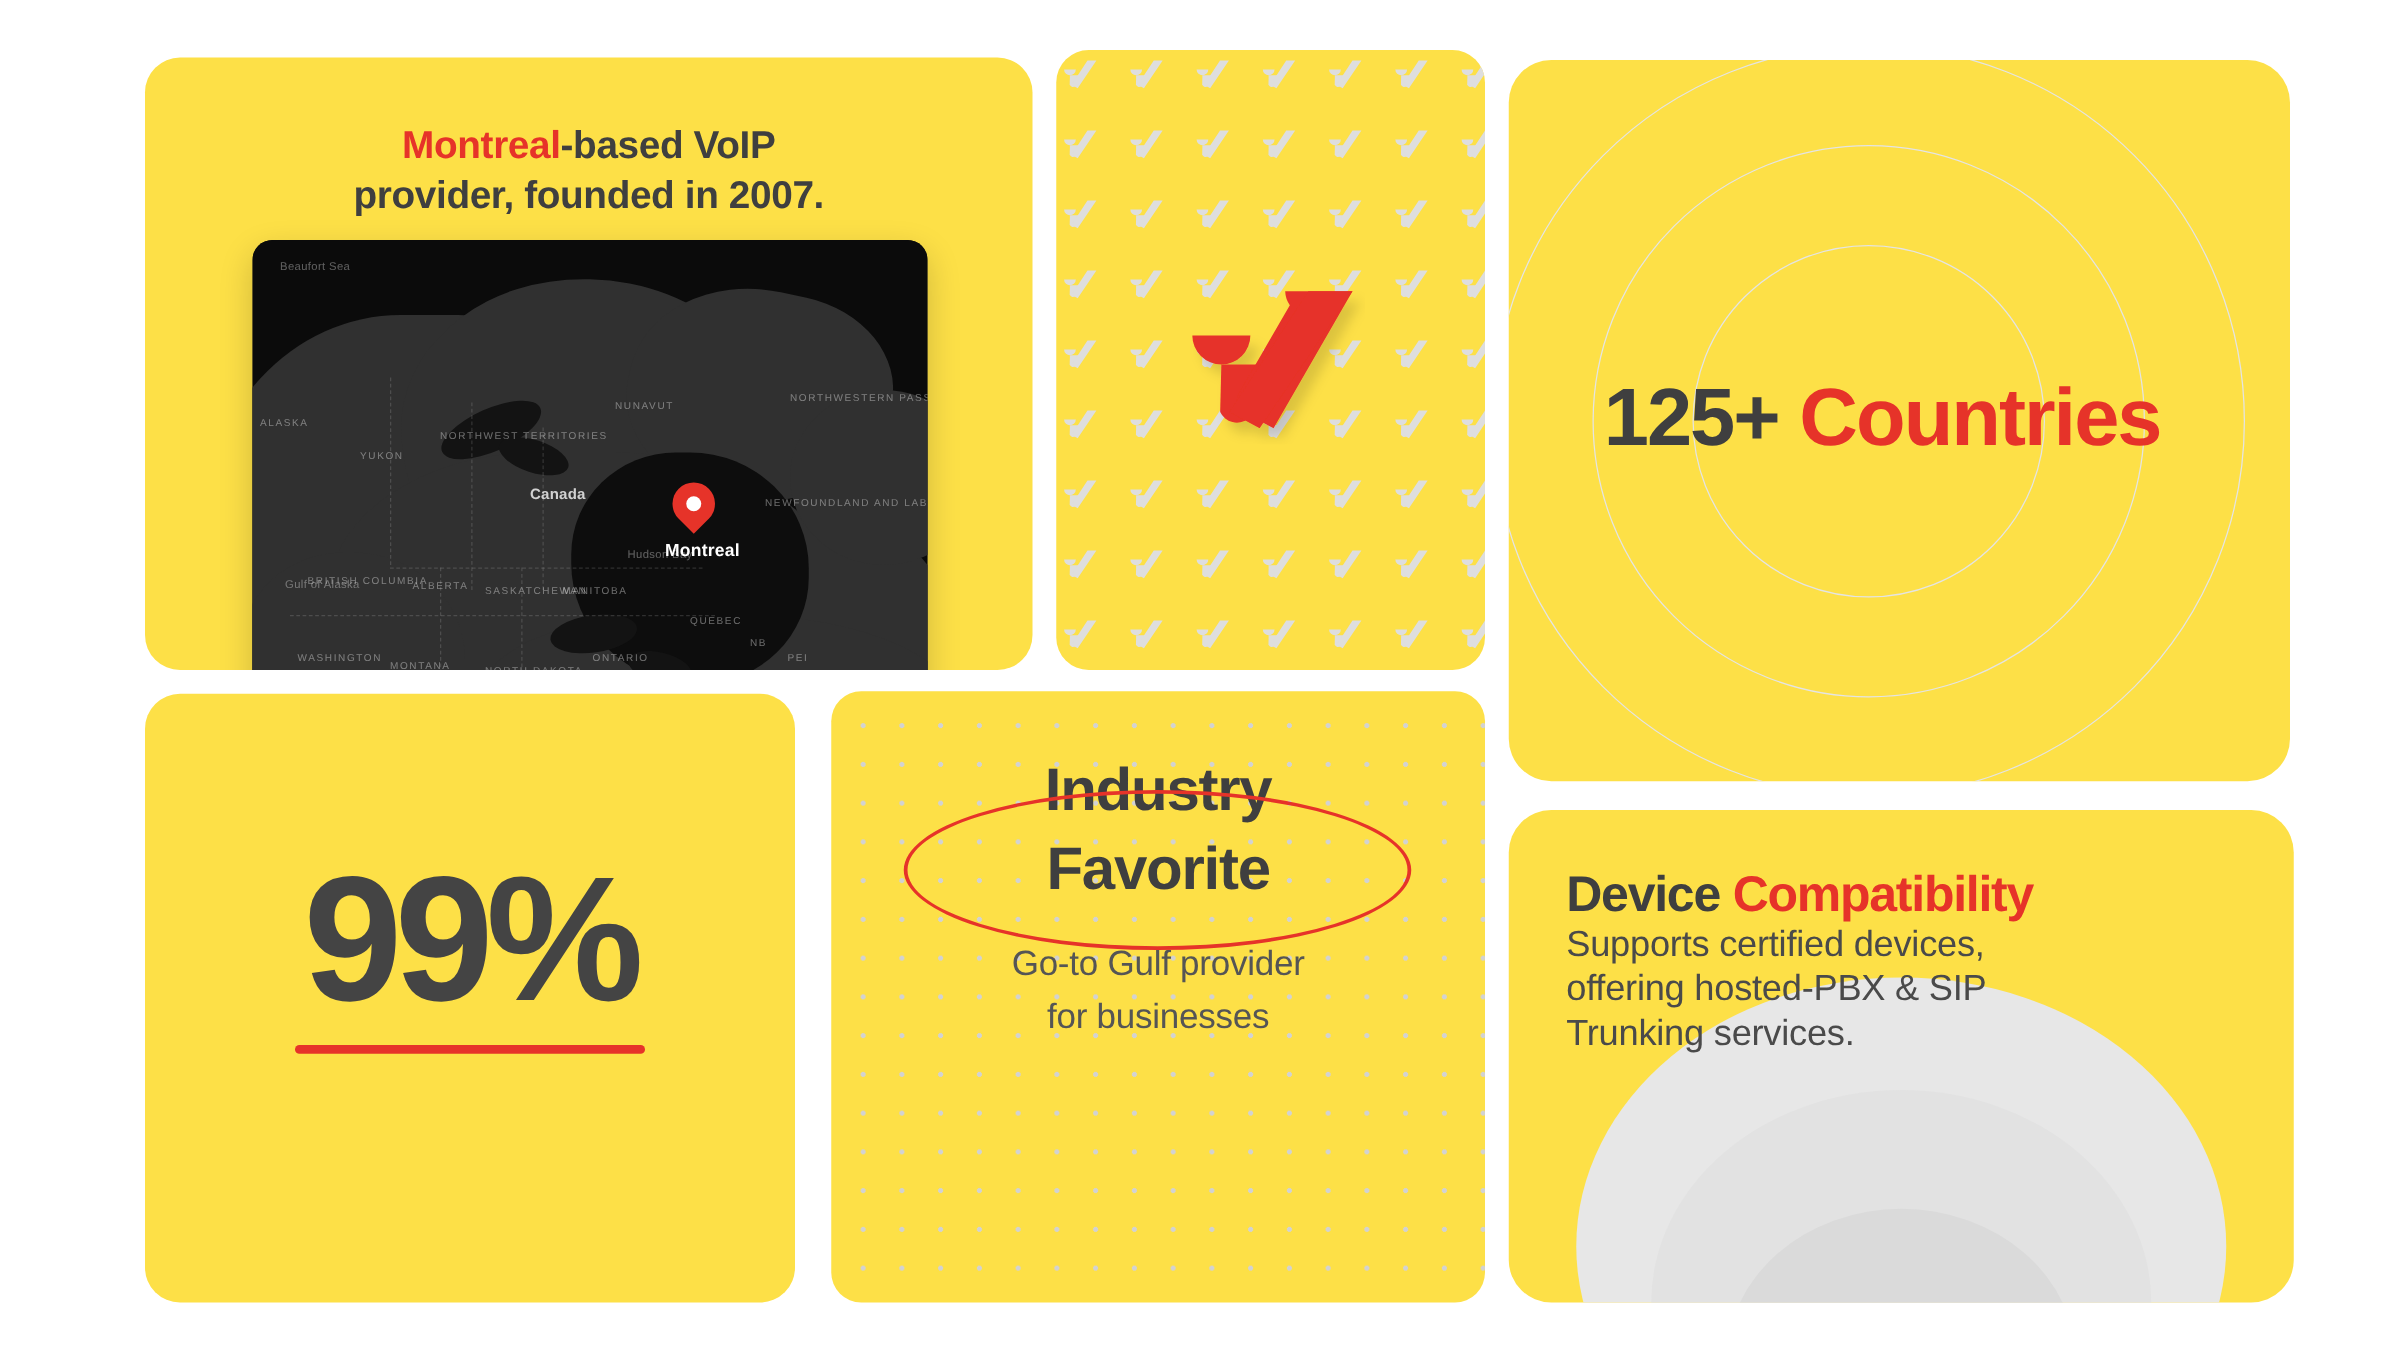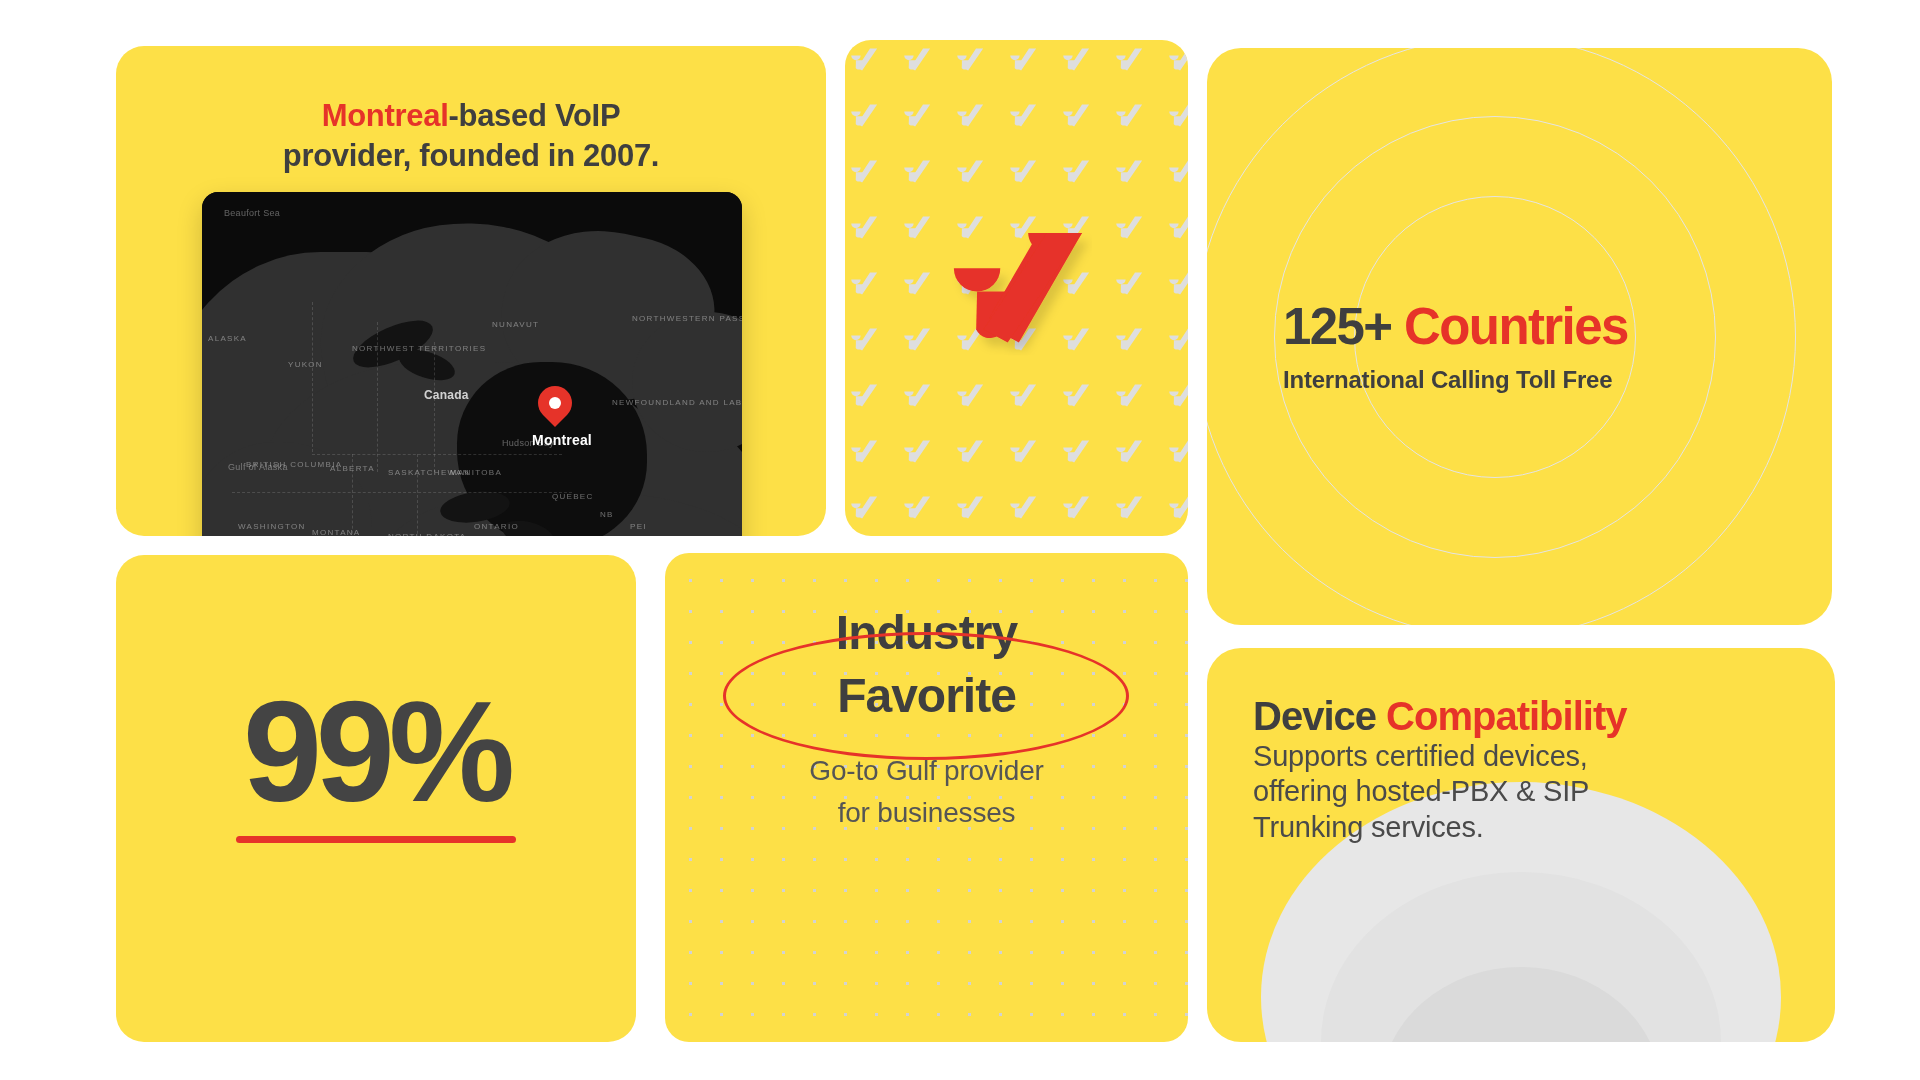--- a/index.html
+++ b/index.html
@@ -89,21 +89,21 @@
   .rings{position:absolute;left:50%;top:50%;transform:translate(-50%,-50%);}
   .ring{
     position:absolute;left:50%;top:50%;transform:translate(-50%,-50%);
     border:1px solid #e4e4e4;border-radius:50%;
   }
   .ring.r1{width:600px;height:600px;}
   .ring.r2{width:440px;height:440px;}
   .ring.r3{width:280px;height:280px;}
   .countries-text{position:absolute;left:76px;top:252px;right:40px;}
   .countries-title{
-    font-size:51px;font-weight:800;letter-spacing:-1.6px;color:#3f3f3f;line-height:1.05;white-space:nowrap;
+    font-size:65px;font-weight:800;letter-spacing:-1.6px;color:#3f3f3f;line-height:1.05;white-space:nowrap;
   }
   .countries-title .accent{color:#e63329;}
   .countries-sub{
     margin-top:12px;font-size:24px;font-weight:700;color:#3f3f3f;letter-spacing:-0.2px;white-space:nowrap;
   }
 
   
   #card-satisfaction{left:116px;top:555px;width:520px;height:487px;border-radius:28px;}
   .stat-wrap{position:absolute;left:0;right:0;top:132px;text-align:center;}
   .stat-number{
@@ -562,21 +562,20 @@
     <div class="rings" style="left:46%;top:50%;">
       <div class="ring r1"></div>
       <div class="ring r2"></div>
       <div class="ring r3"></div>
     </div>
     <div class="countries-text">
       <div class="countries-title">
         <span>125+</span>
         <span class="accent">Countries</span>
       </div>
-      <div class="countries-sub">International Calling Toll Free</div>
     </div>
   </div>
 
   <div class="card" id="card-satisfaction">
     <div class="stat-wrap">
       <div class="stat-number">99%</div>
       <div class="stat-rule"></div>
     </div>
   </div>
 

